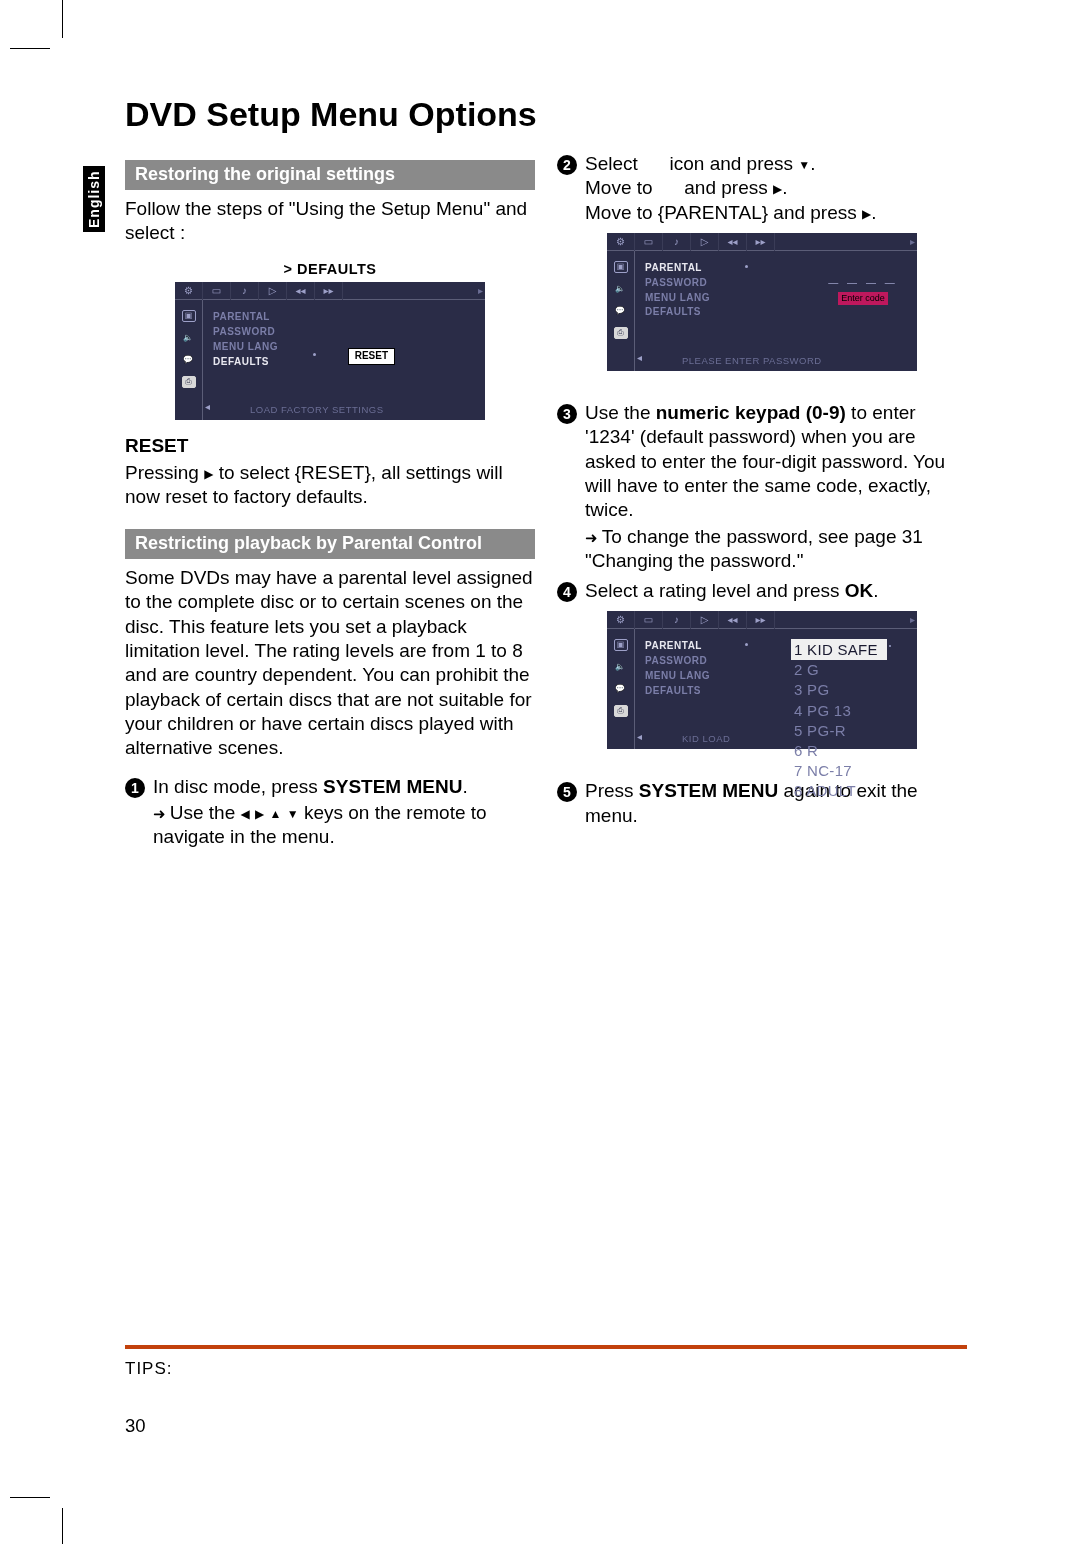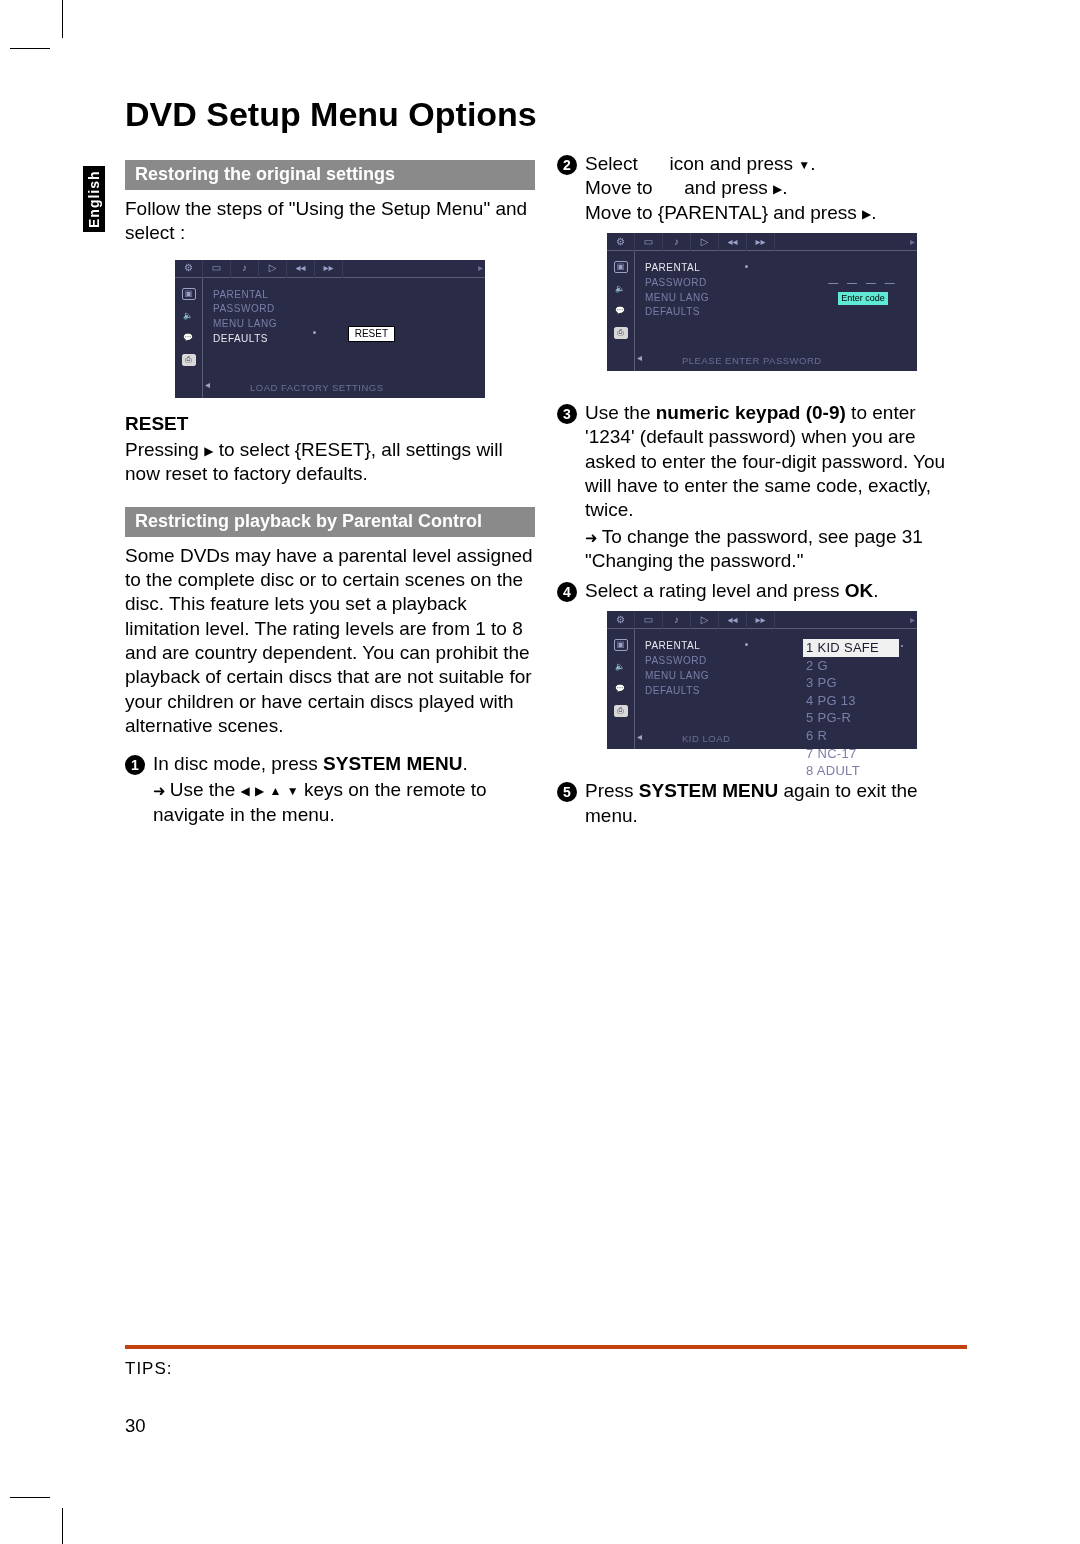--- a/index.html
+++ b/index.html
@@ -134,20 +134,21 @@
     align-items: center;
     color: #9da0c8;
   }
   .osd-side .ic { width: 14px; height: 12px; border: 1px solid #9da0c8; border-radius: 2px; font-size: 8px; display:flex; align-items:center; justify-content:center; }
   .osd-side .ic.sel { background: #d8d8d8; border-color: #d8d8d8; color: #2a2c47; }
   .osd-menu {
     flex: 1;
     padding: 10px 6px 20px 10px;
     color: #7b7ea8;
     position: relative;
+    font-weight: bold;
   }
   .osd-menu .mi { padding: 1px 0; letter-spacing: 0.5px; }
   .osd-menu .mi.sel { color: #e8e8f0; }
   .osd-footer {
     position: absolute;
     bottom: 4px; left: 38px;
     color: #6b6e95;
     font-size: 9.5px;
     letter-spacing: 0.5px;
     padding-left: 37px;
@@ -170,29 +171,29 @@
     top: 26px; right: 18px;
     width: 72px;
     text-align: center;
   }
   .osd-right-input .dashes {
     color: #9da0c8;
     letter-spacing: 3px;
     font-size: 10px;
   }
   .osd-right-input .lab {
-    background: #5eead4; color: #000;
+    background: #be185d; color: #000;
     font-size: 9px; padding: 1px 3px;
     display: inline-block; margin-top: 2px;
   }
   .osd-levels {
     position: absolute;
-    top: 10px; right: 18px;
+    top: 10px; right: 30px;
     width: 96px;
-    font-size: 13px;
+    font-size: 15px;
     color: #7b7ea8;
   }
   .osd-levels .lvl { padding: 0.5px 3px; letter-spacing: 0.3px; }
   .osd-levels .lvl.hl { background: #f0f0f0; color: #1a1a30; }
   .osd .back { position:absolute; bottom:6px; left:30px; color:#9da0c8; font-size:10px; }
   .osd .lvl-dot { position:absolute; width:2px; height:2px; background:#9da0c8; border-radius:50%; }
 
   .footer {
     position: absolute;
     left: 125px; top: 1345px;
@@ -225,20 +226,21 @@
   <div class="side-label">English</div>
 
   <div class="title">DVD Setup Menu Options</div>
 
   <div class="col col-left">
 
     <div class="section-bar">Restoring the original settings</div>
 
     <div class="para">Follow the steps of "Using the Setup Menu" and select :</div>
 
+    <div class="caption"><span class="sc">&gt; DEFAULTS</span></div>
 
     <div class="osd">
       <div class="osd-tabs">
         <div class="tab">⚙</div>
         <div class="tab">▭</div>
         <div class="tab">♪</div>
         <div class="tab">▷</div>
         <div class="tab">◂◂</div>
         <div class="tab">▸▸</div>
         <div class="tab end">▸</div>

